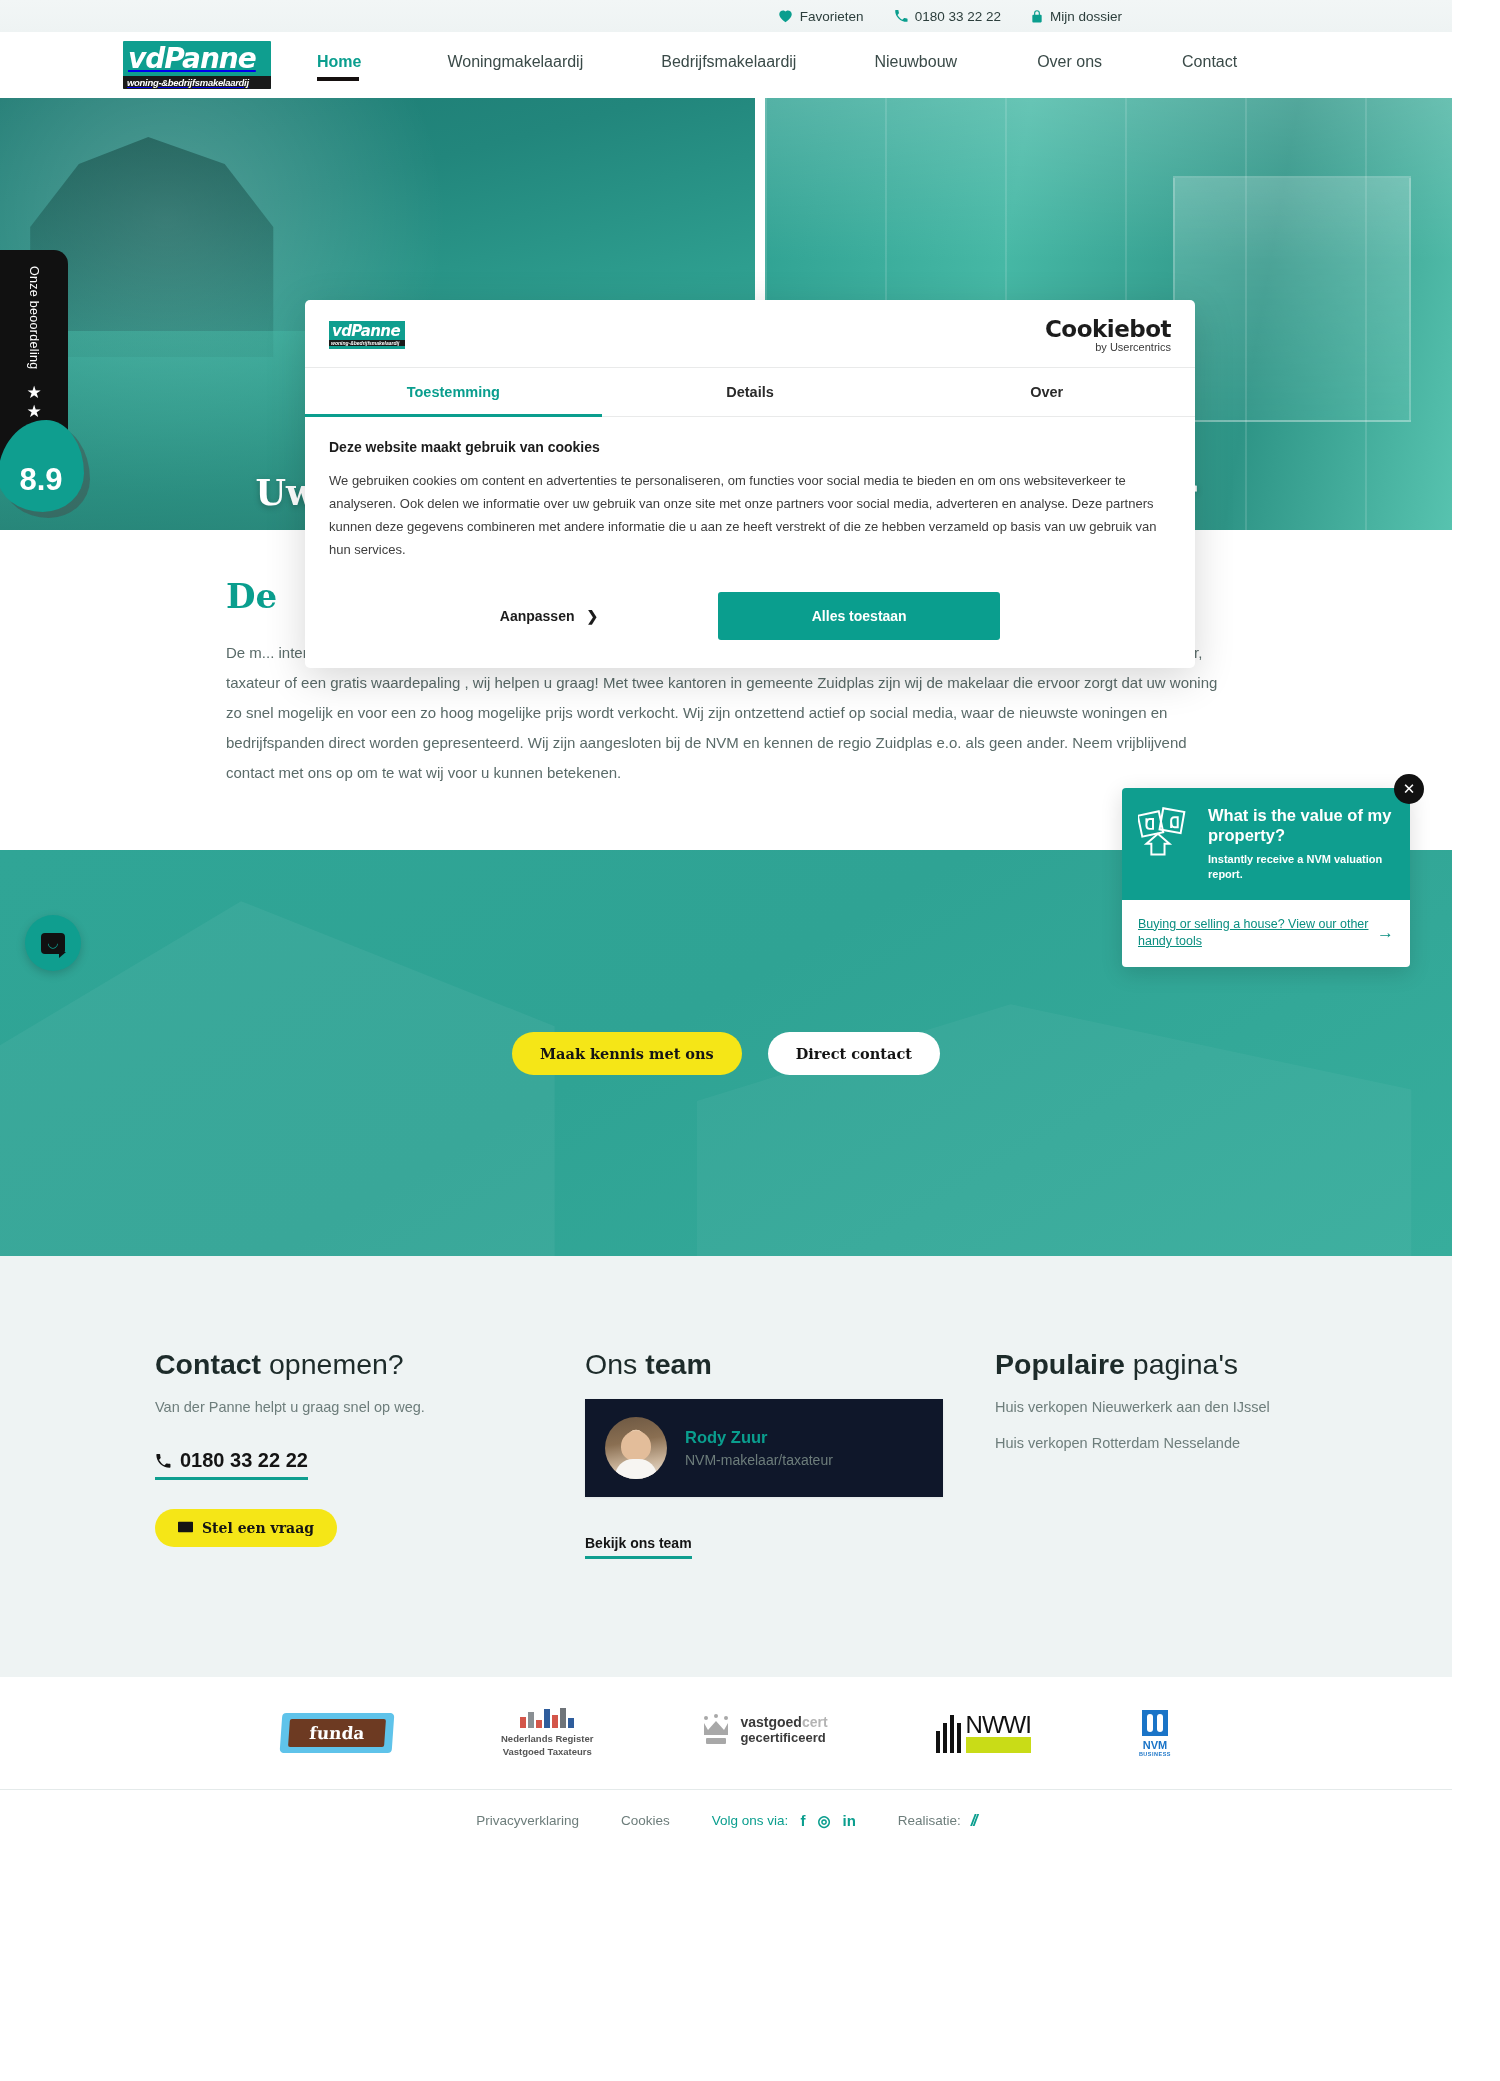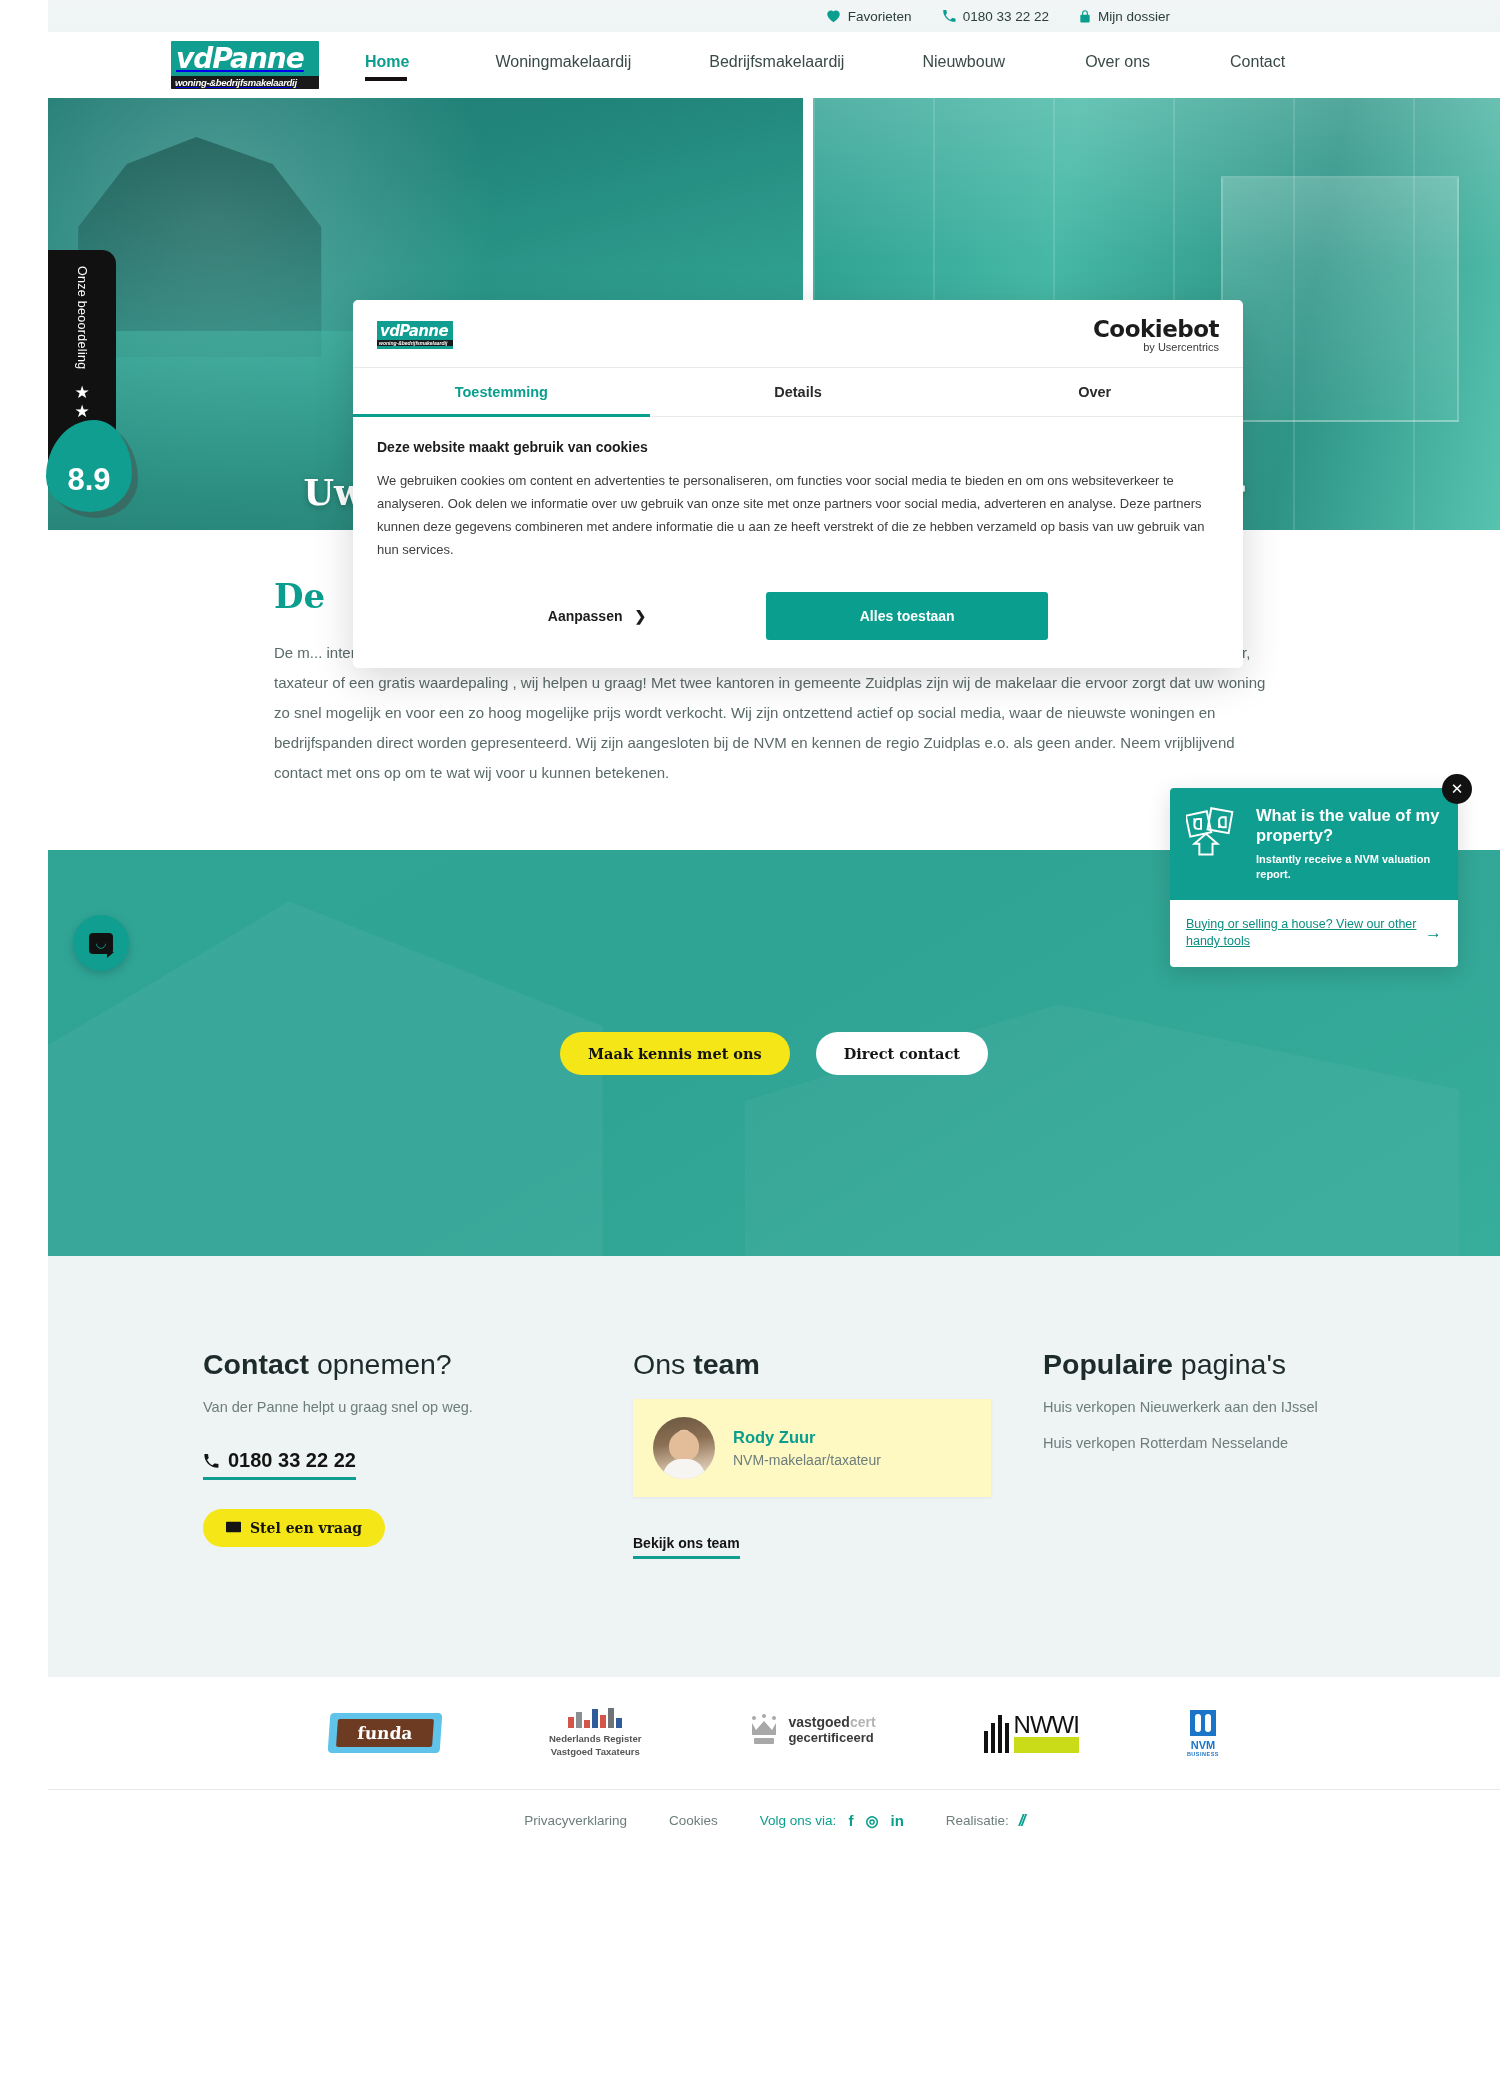--- a/index.html
+++ b/index.html
@@ -2,21 +2,21 @@
 <html><head>
 <meta charset="utf-8">
 <style>
   * { box-sizing: border-box; margin: 0; padding: 0; }
   html, body {
     width: 1500px; height: 2081px;
     font-family: "Liberation Sans", sans-serif;
     background: #ffffff;
     overflow: hidden;
   }
-  .page { position: relative; width: 1452px; height: 2081px; margin-left: 48px; }
+  .page { position: relative; width: 1452px; height: 2081px; }
 
   
   .topbar {
     height: 32px;
     background: linear-gradient(#f2f6f6, #eef3f3);
     display: flex; align-items: center; justify-content: flex-end;
     padding-right: 330px;
     gap: 30px;
     font-size: 13.5px; color: #2c3e3c;
   }
@@ -218,21 +218,21 @@
     border-bottom: 3px solid #0f9e8f; padding-bottom: 5px;
   }
   .fphone .ico { color: #141414; font-size: 17px; }
   .btn-ask {
     margin-top: 29px; display: inline-flex; align-items: center; gap: 9px;
     background: #f5e617; color: #141414; border-radius: 40px;
     font-family: "DejaVu Serif", serif; font-weight: bold; font-size: 14px;
     padding: 11px 23px; border: none; cursor: pointer;
   }
   .teamcard {
-    background: #fef9c3; width: 358px; padding: 18px 20px; display: flex;
+    background: #0f172a; width: 358px; padding: 18px 20px; display: flex;
     align-items: center; gap: 18px; box-shadow: 0 1px 3px rgba(0,0,0,.06);
   }
   .avatar {
     width: 62px; height: 62px; border-radius: 50%; flex: 0 0 62px;
     background:
       radial-gradient(circle at 50% 34%, #e6c8aa 0 16%, transparent 17%),
       linear-gradient(170deg, #6c5742 0%, #8a6f52 40%, #c9b39a 72%, #efe7dd 100%);
     position: relative; overflow: hidden;
   }
   .avatar::before {

